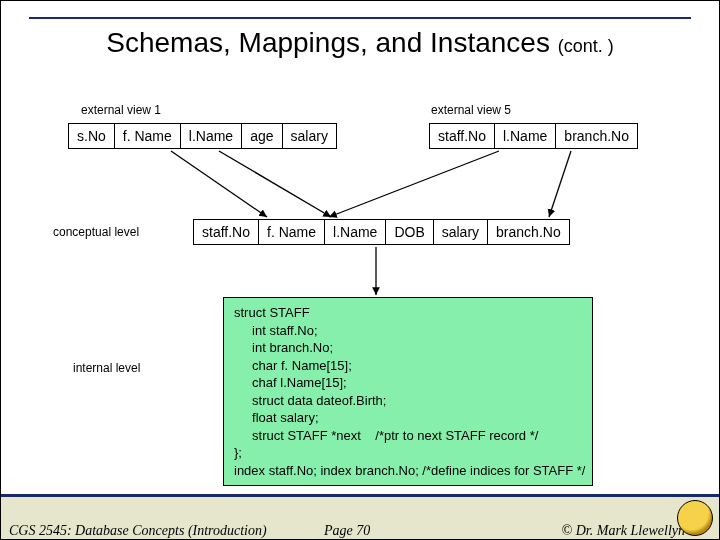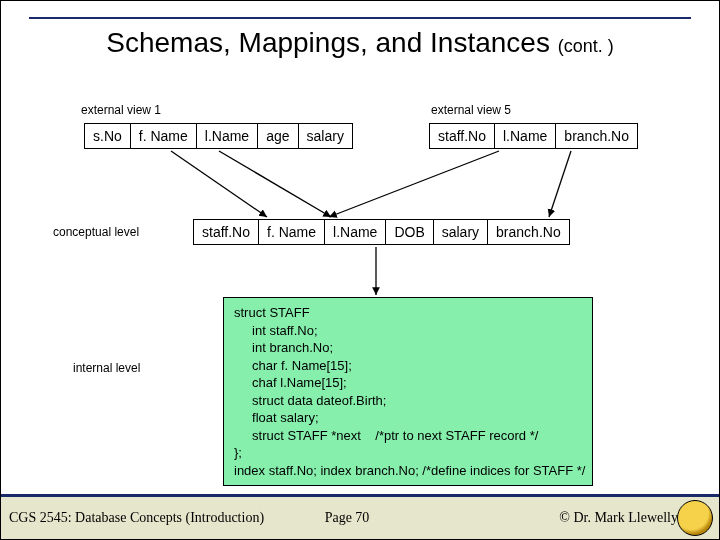--- a/index.html
+++ b/index.html
@@ -66,21 +66,22 @@
   }
   .footer-band {
     position: absolute;
     left: 0; right: 0; bottom: 0; height: 42px;
     background: #e6e6cc;
   }
   .footer {
     position: absolute;
     left: 0; right: 0; bottom: 0; height: 42px;
     display: flex;
-    align-items: center;
+    align-items: flex-end;
+    font-style: italic;
     font-family: "Times New Roman", serif;
     font-size: 14px;
   }
   .footer .l { flex: 1; padding-left: 8px; }
   .footer .c { flex: 0 0 auto; padding: 0 20px; }
   .footer .r { flex: 1; text-align: right; padding-right: 34px; }
   .logo {
     position: absolute;
     right: 6px; bottom: 3px;
     width: 36px; height: 36px;
@@ -102,21 +103,21 @@
   <div class="top-rule"></div>
 
   <div class="title">
     <span>Schemas, Mappings, and Instances</span>
     <span class="cont">(cont. )</span>
   </div>
 
   <div class="label" style="left:80px; top:102px;">external view 1</div>
   <div class="label" style="left:430px; top:102px;">external view 5</div>
 
-  <table class="tbl" style="left:83px; top:122px;">
+  <table class="tbl" style="left:67px; top:122px;">
     <tbody>
         <tr>
       <td>s.No</td>
       <td>f. Name</td>
       <td>l.Name</td>
       <td>age</td>
       <td>salary</td>
     </tr>
   </tbody>
     </table>

